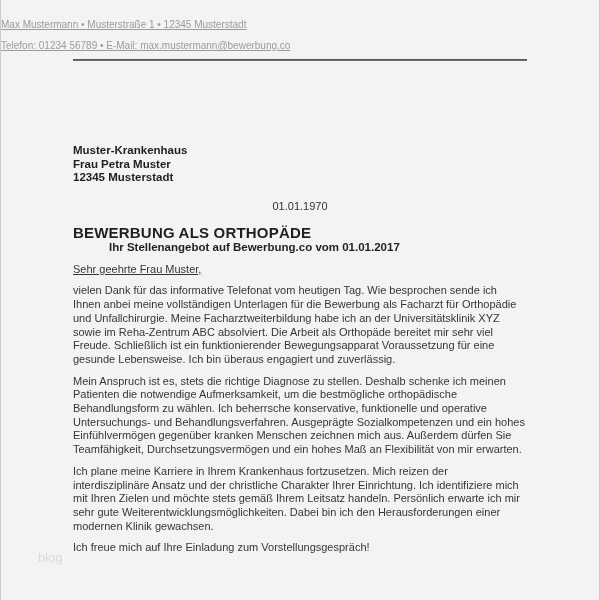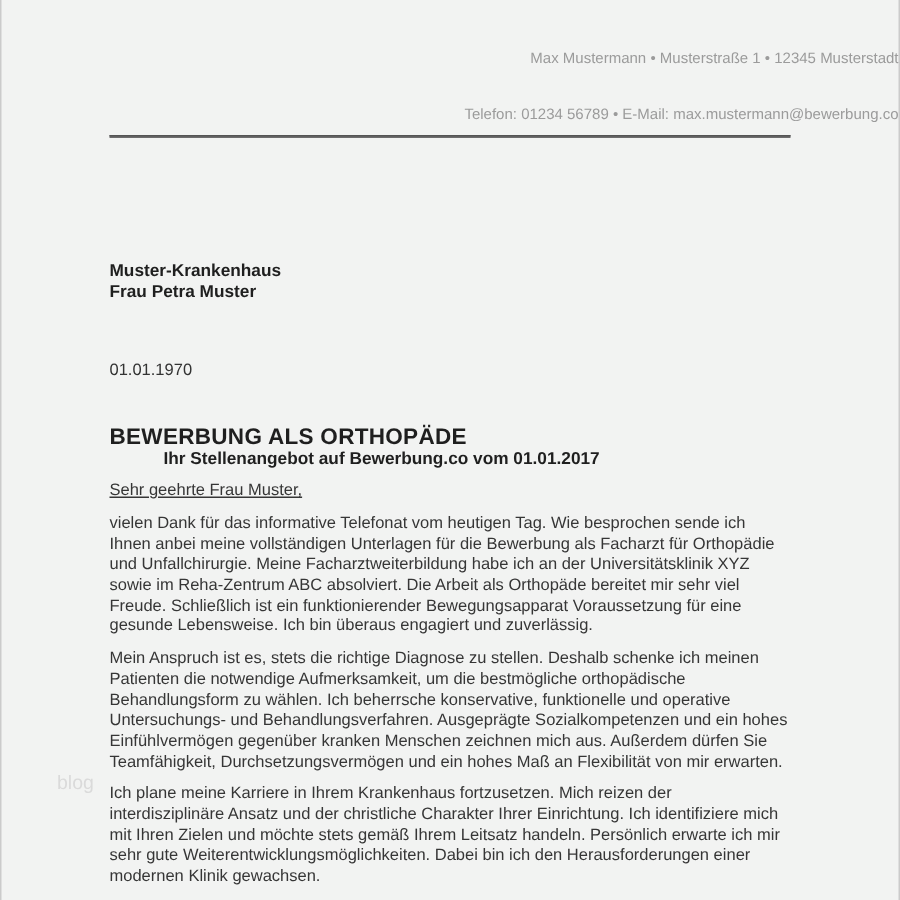--- a/index.html
+++ b/index.html
@@ -14,27 +14,28 @@
     position: relative;
     box-sizing: border-box;
     width: 600px;
     height: 600px;
     border-left: 1px solid #cbcbcb;
     border-right: 1px solid #cbcbcb;
     font-family: "Liberation Sans", sans-serif;
     background: #f2f3f2;
   }
   .letterhead {
-    padding-top: 33px;
-    text-align: right;
+    padding-top: 18px;
+    text-align: left;
     color: #9b9b9b;
     font-size: 10px;
     line-height: 14px;
+    text-decoration: underline;
   }
-  .lh-line + .lh-line { margin-top: 23px; }
+  .lh-line + .lh-line { margin-top: 7px; }
   .rule {
     height: 2px;
     margin: 6px 72px 0 72px;
     background: #6d6d6d;
     border-top: 1px solid #555555;
     box-sizing: border-box;
   }
   .content {
     padding: 0 72px;
     color: #363636;
@@ -42,26 +43,26 @@
     line-height: 13.7px;
   }
   .recipient {
     margin-top: 83px;
     font-weight: bold;
     font-size: 11.5px;
     line-height: 13.5px;
     color: #1f1f1f;
   }
   .date {
-    margin-top: 39px;
-    text-align: left;
+    margin-top: 15px;
+    text-align: center;
     color: #333333;
   }
   .subject-title {
-    margin-top: 28px;
+    margin-top: 11px;
     font-weight: bold;
     font-size: 15px;
     line-height: 17px;
     letter-spacing: 0.2px;
     color: #1f1f1f;
   }
   .subject-subtitle {
     font-weight: bold;
     font-size: 11.5px;
     line-height: 13.5px;
@@ -72,21 +73,21 @@
     margin: 16px 0 0 0;
     text-decoration: underline;
   }
   .para {
     margin: 8px 0 0 0;
     white-space: pre-line;
   }
   .watermark {
     position: absolute;
     left: 37px;
-    top: 514px;
+    top: 550px;
     font-size: 13px;
     color: #dadada;
     pointer-events: none;
   }
 </style>
 </head>
 <body>
 
 <div class="page">
 
@@ -95,20 +96,21 @@
     <div class="lh-line">Telefon: 01234 56789 • E-Mail: max.mustermann@bewerbung.co</div>
   </div>
 
   <div class="rule"></div>
 
   <div class="content">
 
     <div class="recipient">
       <div>Muster-Krankenhaus</div>
       <div>Frau Petra Muster</div>
+      <div>12345 Musterstadt</div>
     </div>
 
     <div class="date">01.01.1970</div>
 
     <div class="subject-title">BEWERBUNG ALS ORTHOPÄDE</div>
     <div class="subject-subtitle">Ihr Stellenangebot auf Bewerbung.co vom 01.01.2017</div>
 
     <p class="para salutation">Sehr geehrte Frau Muster,</p>
 
     <p class="para">vielen Dank für das informative Telefonat vom heutigen Tag. Wie besprochen sende ich

